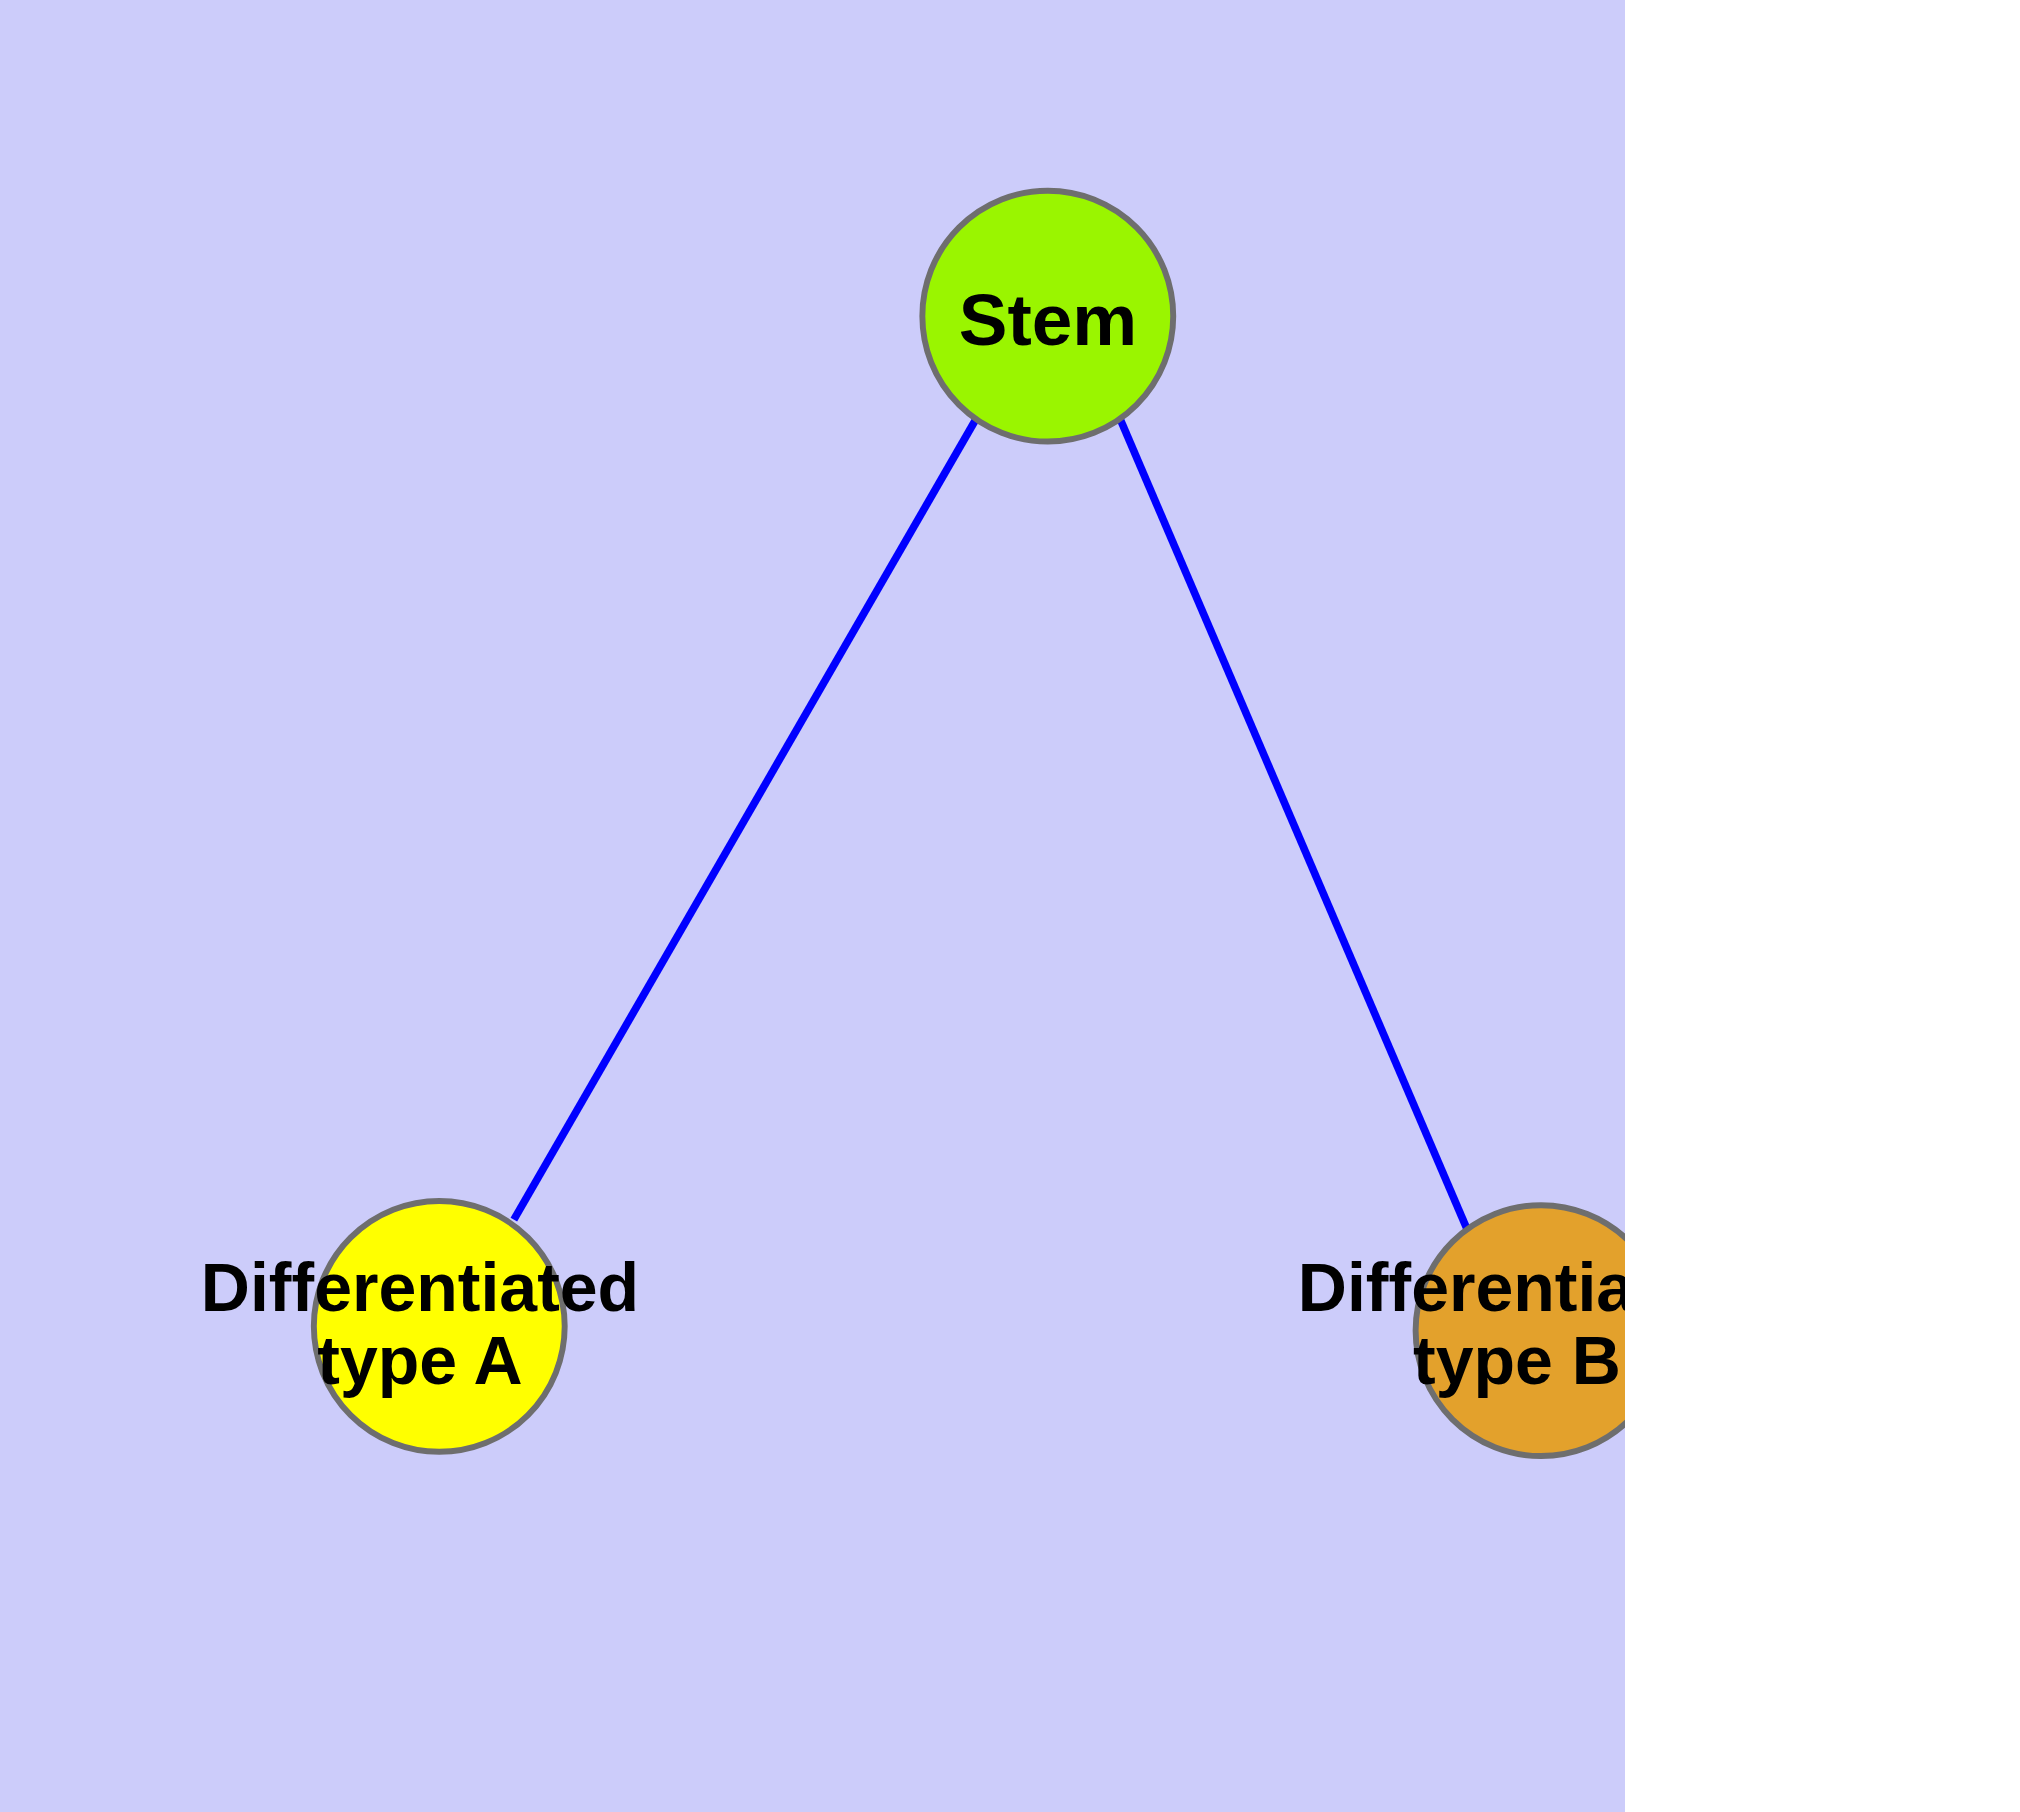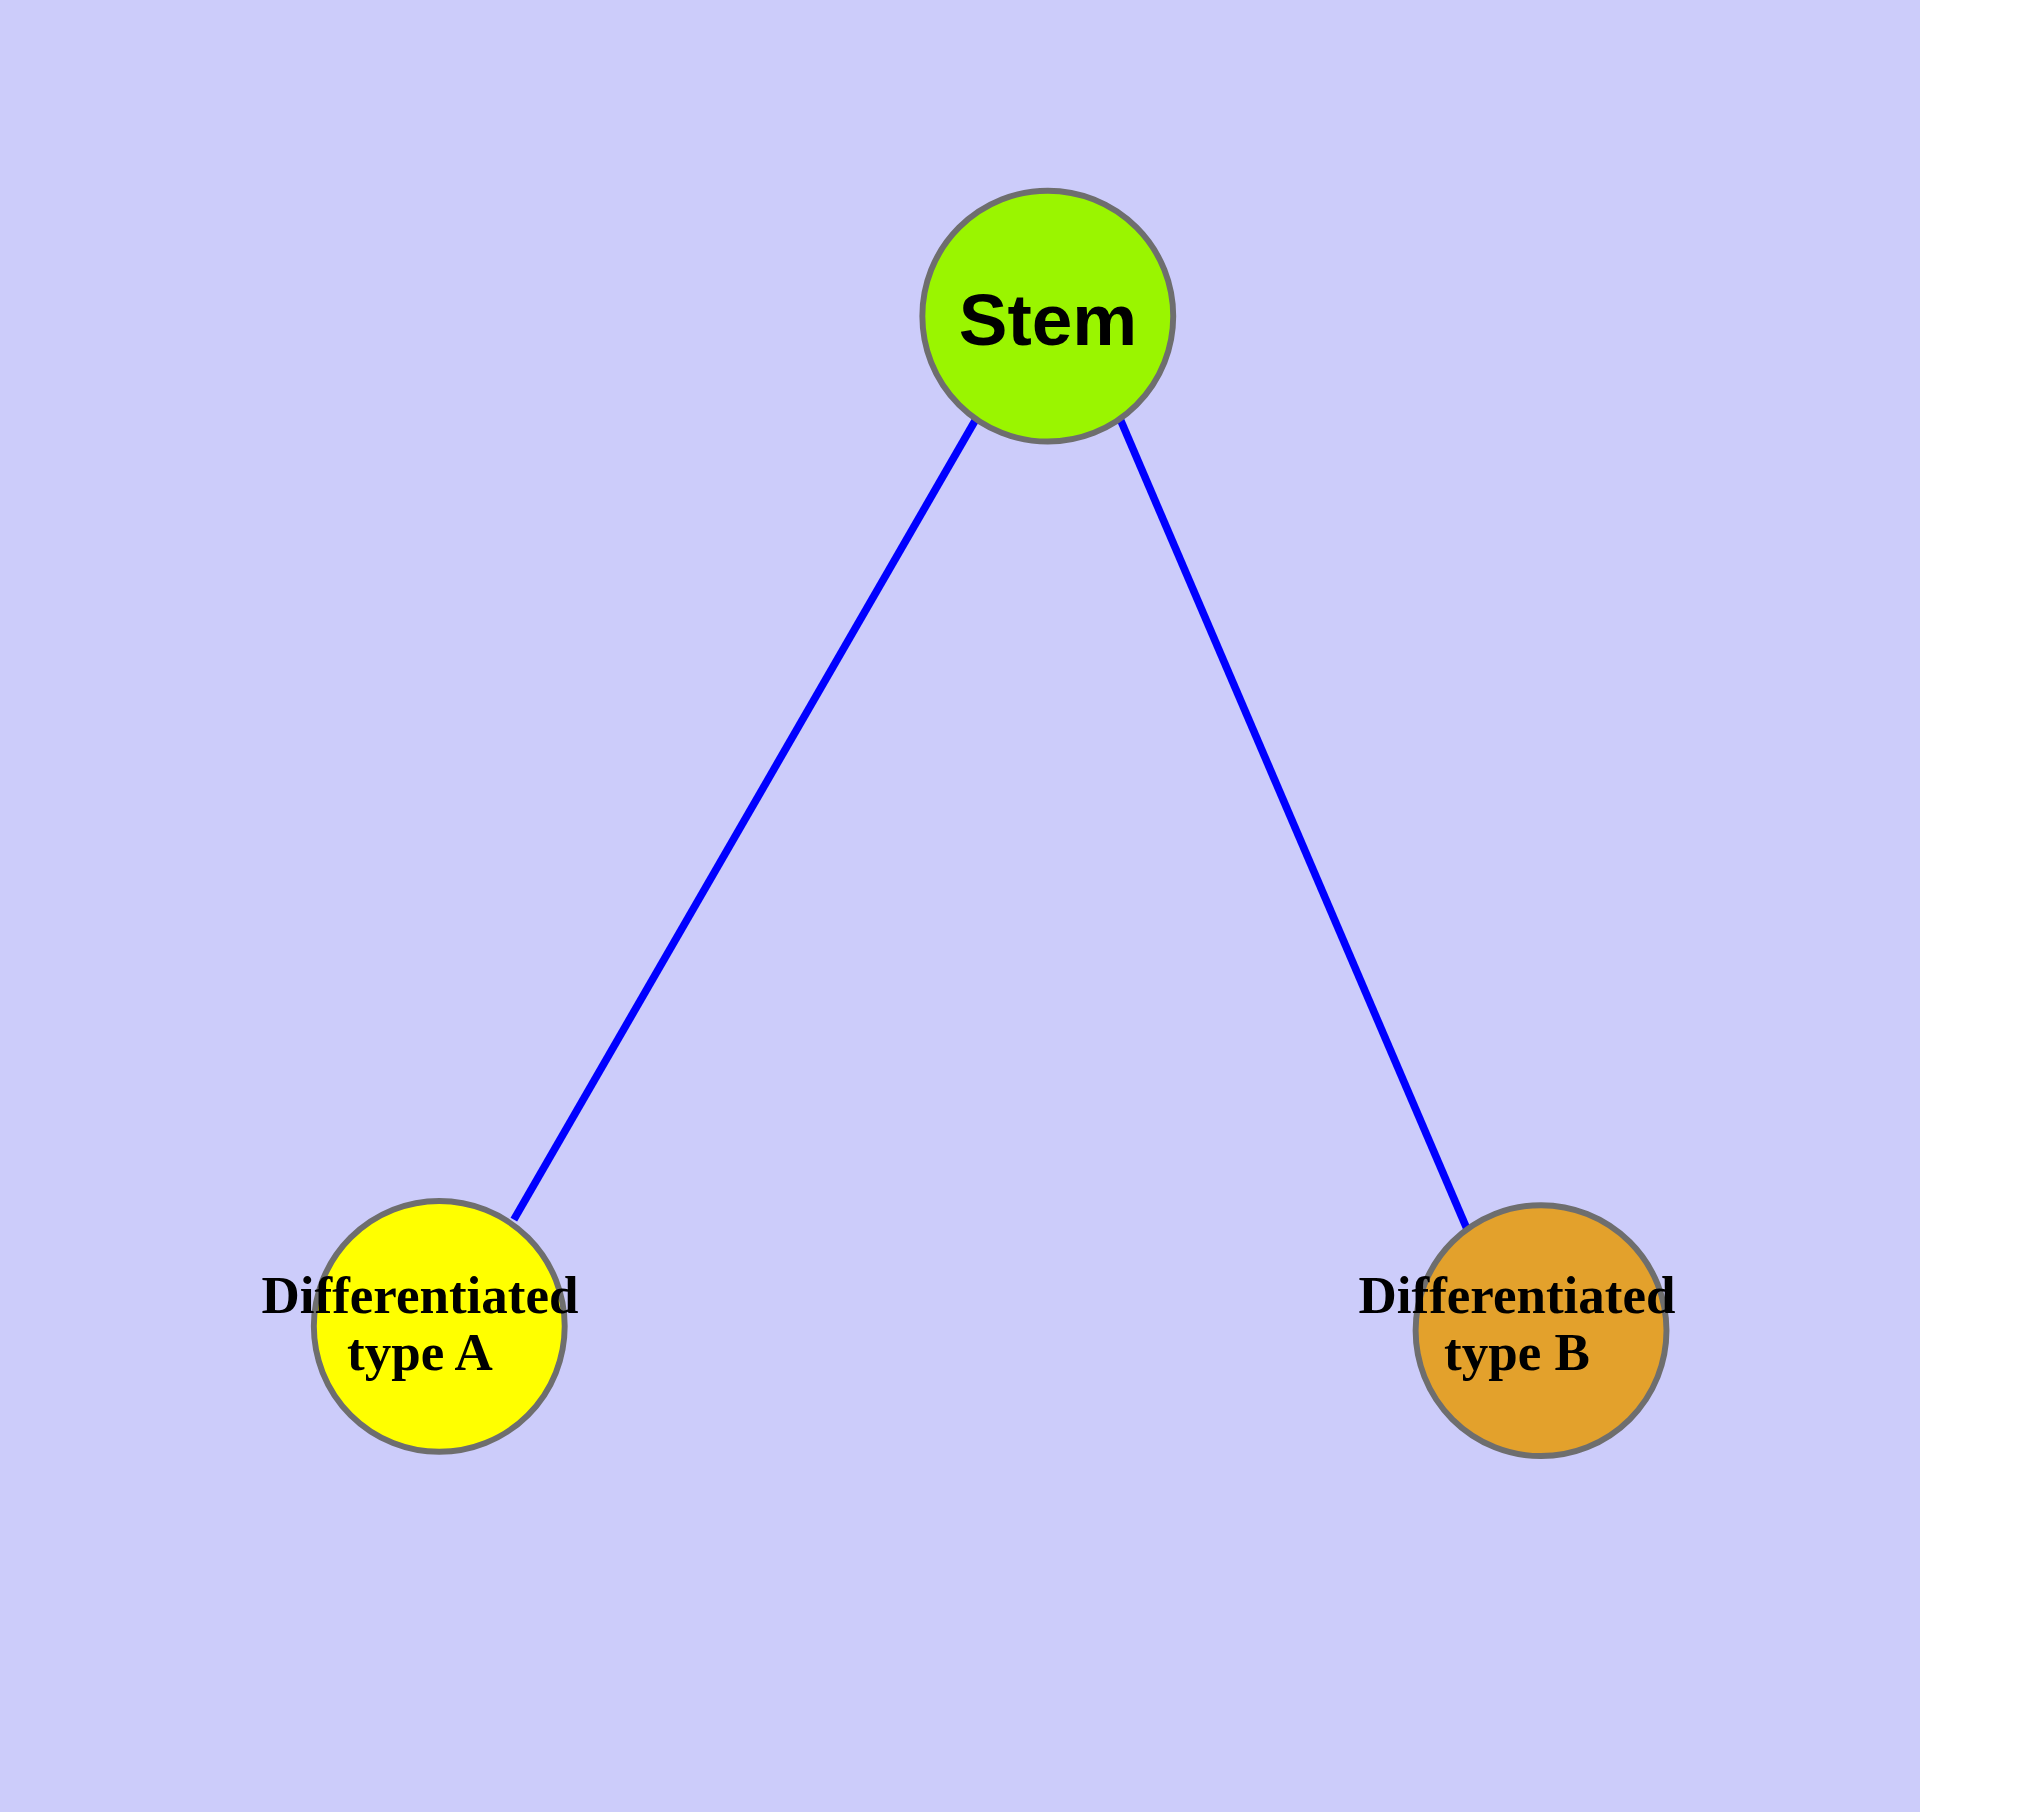--- a/index.html
+++ b/index.html
@@ -41,28 +41,27 @@
     text-align: center;
     line-height: 1.08;
     white-space: pre;
     pointer-events: none;
     transform: translate(-50%, -50%);
   }
   .label-stem {
     font-size: 73px;
   }
   .label-leaf {
-    font-size: 53px;
-    font-family: Liberation Serif, serif;
+    font-size: 68px;
   }
 </style>
 </head>
 <body>
 
-<div id="canvas" style="width: 1920px; height: 1812px; background: rgb(204, 204, 250);">
+<div id="canvas" style="width: 1625px; height: 1812px; background: rgb(204, 204, 250);">
 
   <svg id="graph-svg" viewBox="0 0 2384 2138" xmlns="http://www.w3.org/2000/svg">
 
     <g>
       <line class="edge-line" x1="1151" y1="495" x2="606" y2="1439" stroke="#0000ff" stroke-width="9"></line>
       <line class="edge-line" x1="1322" y1="496" x2="1731" y2="1451" stroke="#0000ff" stroke-width="9"></line>
     </g>
 
     <g>
       <circle class="node-circle" cx="1236" cy="373" r="148" fill="#9af500" stroke="#6e6e6e"></circle>

